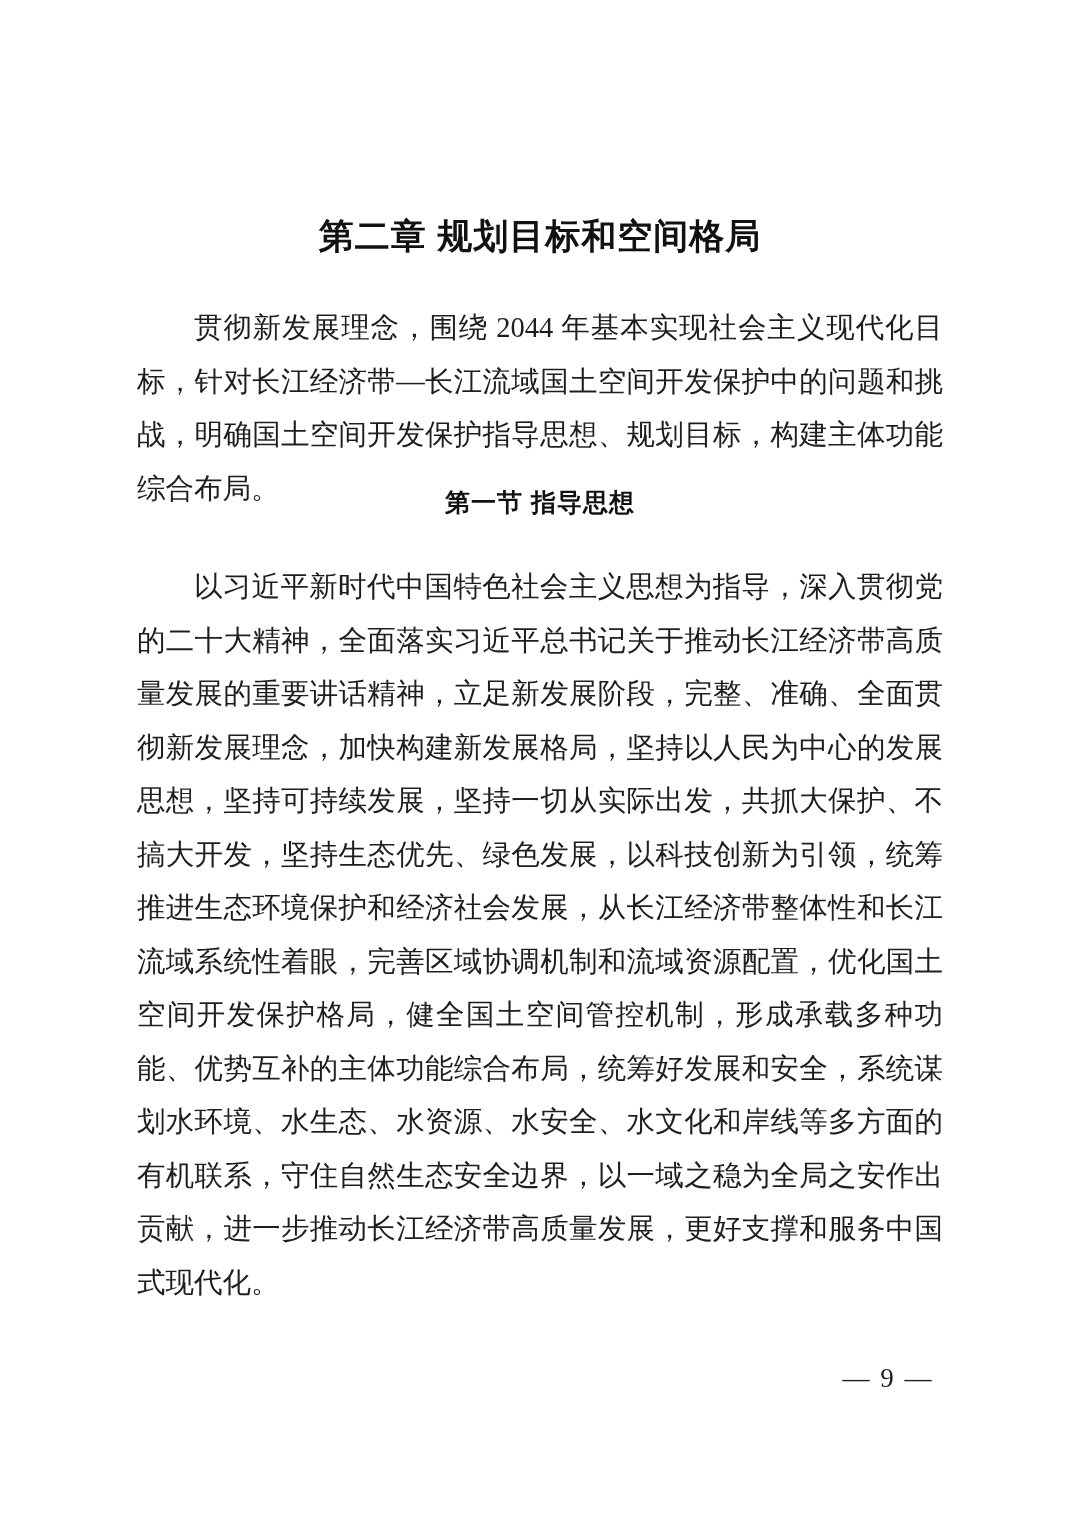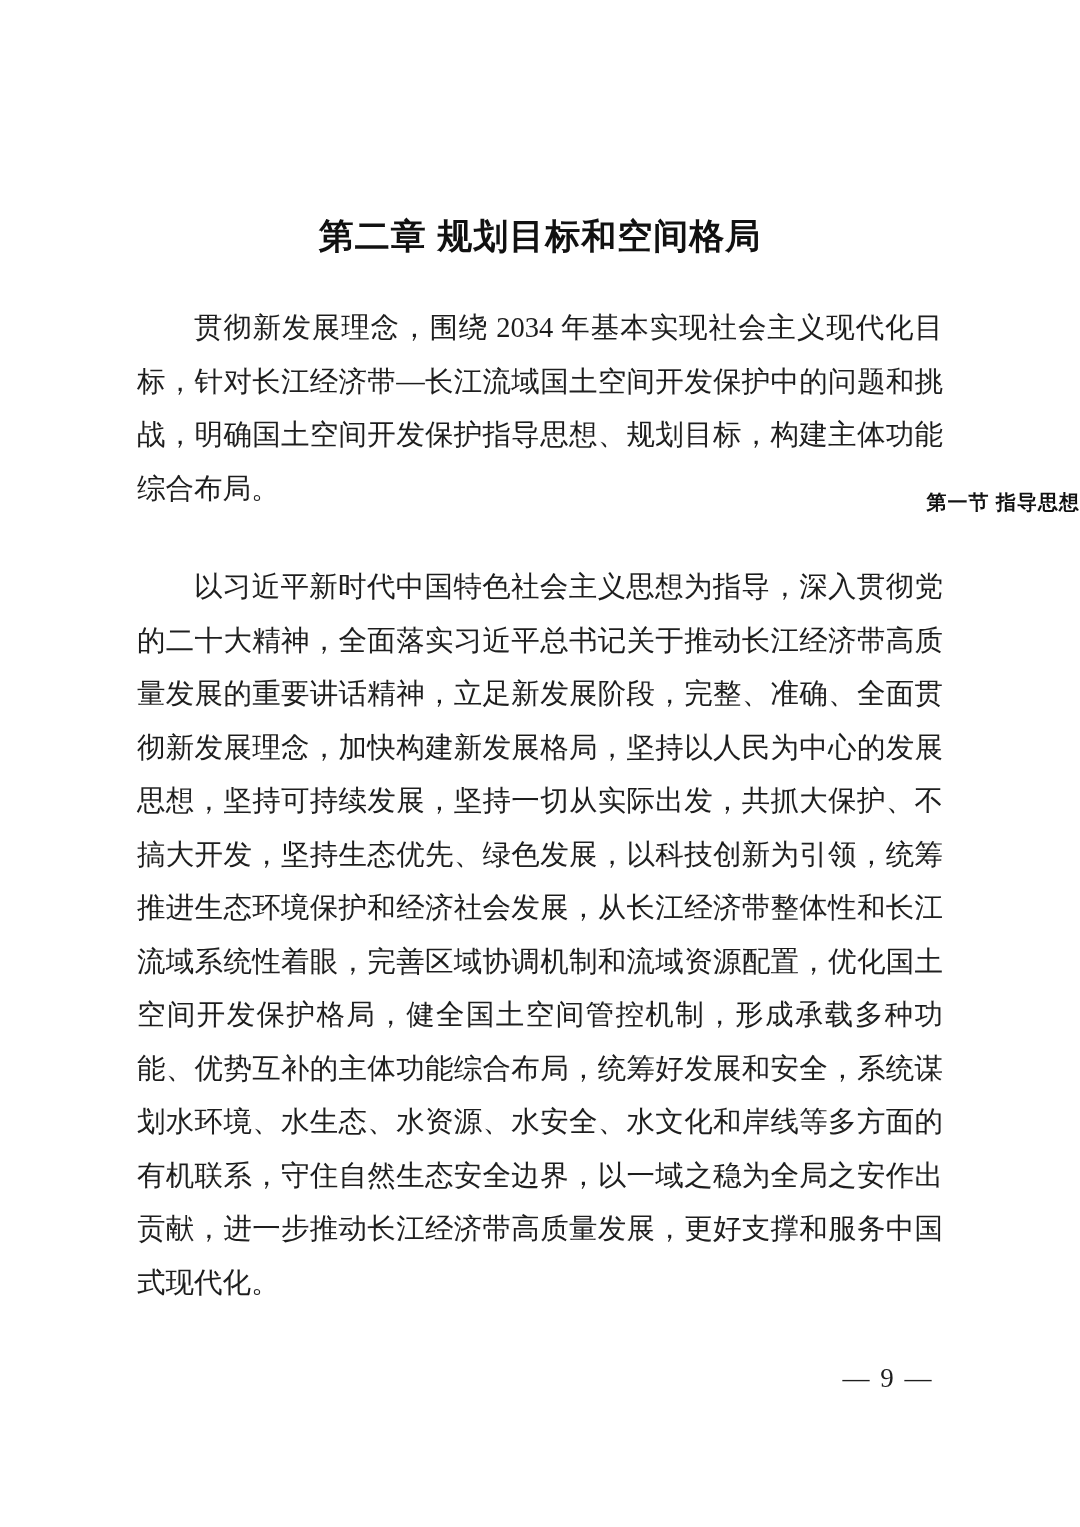--- a/index.html
+++ b/index.html
@@ -43,24 +43,24 @@
     text-justify: inter-character;
     text-indent: 2em;
   }
   .intro-par  { top: 301px; }
   .section-title {
     position: absolute;
     top: 484px;
     left: 0;
     width: 100%;
     margin: 0;
-    text-align: right;
+    text-align: center;
     font-family: "Liberation Sans", "DejaVu Sans", sans-serif;
     font-weight: 700;
-    font-size: 20px;
+    font-size: 25px;
     line-height: 36px;
     letter-spacing: 1px;
     color: var(--heading-ink, #111111);
   }
   .section-par { top: 560px; }
   .page-number {
     position: absolute;
     top: 1362px;
     left: 833px;
     width: 110px;
@@ -73,21 +73,21 @@
     white-space: nowrap;
   }
 </style>
 </head>
 <body>
 
 <div class="page" style="--bg: #ffffff; --ink: #1e1e1e; --heading-ink: #111111;">
 
   <h1 class="chapter-title">第二章 规划目标和空间格局</h1>
 
-  <p class="body-par intro-par">贯彻新发展理念，围绕 2034 年基本实现社会主义现代化目标，针对长江经济带—长江流域国土空间开发保护中的问题和挑战，明确国土空间开发保护指导思想、规划目标，构建主体功能综合布局。</p>
+  <p class="body-par intro-par">贯彻新发展理念，围绕 2044 年基本实现社会主义现代化目标，针对长江经济带—长江流域国土空间开发保护中的问题和挑战，明确国土空间开发保护指导思想、规划目标，构建主体功能综合布局。</p>
 
   <h2 class="section-title">第一节 指导思想</h2>
 
   <p class="body-par section-par">以习近平新时代中国特色社会主义思想为指导，深入贯彻党的二十大精神，全面落实习近平总书记关于推动长江经济带高质量发展的重要讲话精神，立足新发展阶段，完整、准确、全面贯彻新发展理念，加快构建新发展格局，坚持以人民为中心的发展思想，坚持可持续发展，坚持一切从实际出发，共抓大保护、不搞大开发，坚持生态优先、绿色发展，以科技创新为引领，统筹推进生态环境保护和经济社会发展，从长江经济带整体性和长江流域系统性着眼，完善区域协调机制和流域资源配置，优化国土空间开发保护格局，健全国土空间管控机制，形成承载多种功能、优势互补的主体功能综合布局，统筹好发展和安全，系统谋划水环境、水生态、水资源、水安全、水文化和岸线等多方面的有机联系，守住自然生态安全边界，以一域之稳为全局之安作出贡献，进一步推动长江经济带高质量发展，更好支撑和服务中国式现代化。</p>
 
   <div class="page-number">— 9 —</div>
 
 </div>
 
 </body></html>

